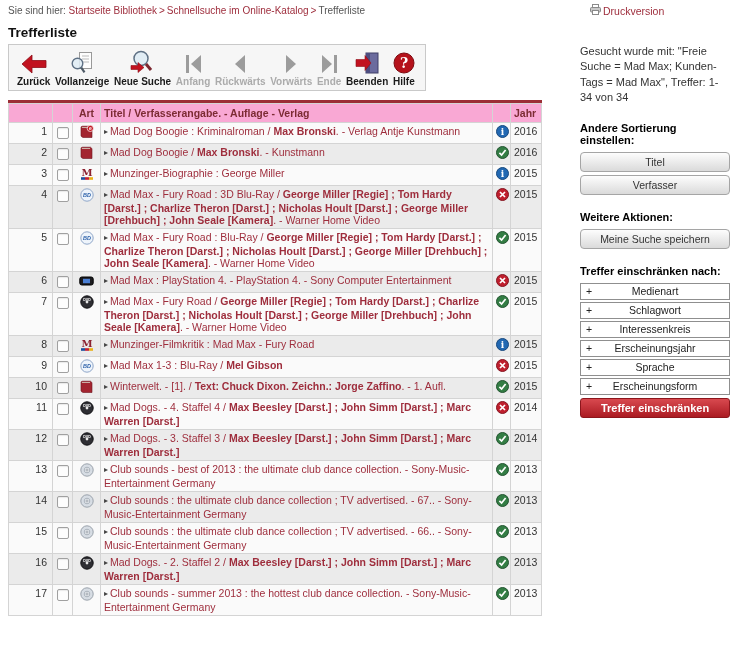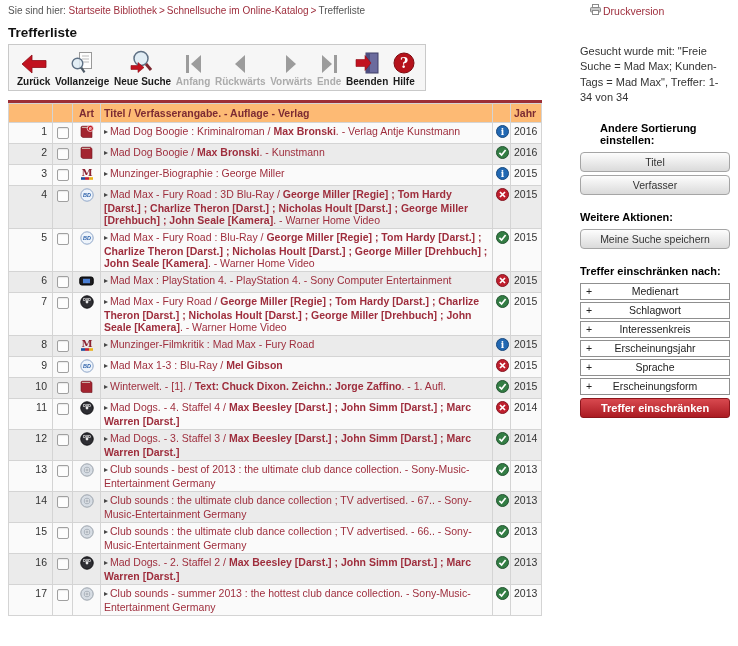--- a/index.html
+++ b/index.html
@@ -27,36 +27,36 @@
            height:100%;cursor:pointer;}
   .tb-icon{display:flex;align-items:flex-end;margin-bottom:2px;}
   .tb-label{font-size:10px;font-weight:bold;color:#1a1a1a;white-space:nowrap;}
   .tb-item.disabled{cursor:default;}
   .tb-item.disabled .tb-label{color:#ababab;}
 
   
   .sidebar{position:absolute;left:580px;top:44px;width:150px;}
   .summary{font-size:11px;color:#333;line-height:1.4;}
   .side-heading{font-size:11px;font-weight:bold;color:#000;margin:16px 0 6px;}
-  .side-heading.first{margin-top:16px;margin-left:20px;}
+  .side-heading.first{margin-top:16px;}
   .side-btn{display:block;width:100%;box-sizing:border-box;margin-bottom:3px;padding:3px 0;
             font-size:10.5px;color:#333;text-align:center;cursor:pointer;
             background:linear-gradient(#fdfdfd,#dadada);border:1px solid #a5a5a5;border-radius:4px;}
   .facet{position:relative;box-sizing:border-box;width:100%;border:1px solid #8f8f8f;background:#fff;
          font-size:10.5px;color:#222;text-align:center;padding:1px 0 2px;margin-bottom:2px;cursor:pointer;}
   .facet .plus{position:absolute;left:5px;top:1px;color:#222;}
   .restrict-btn{display:block;width:100%;box-sizing:border-box;margin-top:3px;padding:3px 12px;
                 text-align:center;font-size:11px;font-weight:bold;color:#fff;cursor:pointer;
                 background:linear-gradient(#d8494f,#ab1b22);border:1px solid #8d161c;border-radius:3px;}
 
   
   .results{position:absolute;left:8px;top:100px;width:534px;border-top:3px solid #9c2e36;}
   table{border-collapse:collapse;table-layout:fixed;width:534px;font-size:10.5px;}
   th,td{border:1px solid #d4d4d4;vertical-align:top;padding:2px 3px;}
-  thead th{background:#fdba74;color:#7c2b33;text-align:left;font-weight:bold;padding:3px;}
+  thead th{background:#f9a8d4;color:#7c2b33;text-align:left;font-weight:bold;padding:3px;}
   thead th.c{text-align:center;}
   tbody tr:nth-child(odd){background:#fafafa;}
   tbody tr:nth-child(even){background:#ebebeb;}
   td.num{text-align:right;color:#333;padding-right:5px;}
   td.chk,td.art,td.status{text-align:center;}
   td.title{line-height:12px;}
   td.title a{color:#9e2d3c;}
   td.title b{font-weight:bold;}
   td.year{color:#333;}
   .tri{font-size:8px;color:#444;margin-right:2px;position:relative;top:-1px;}

